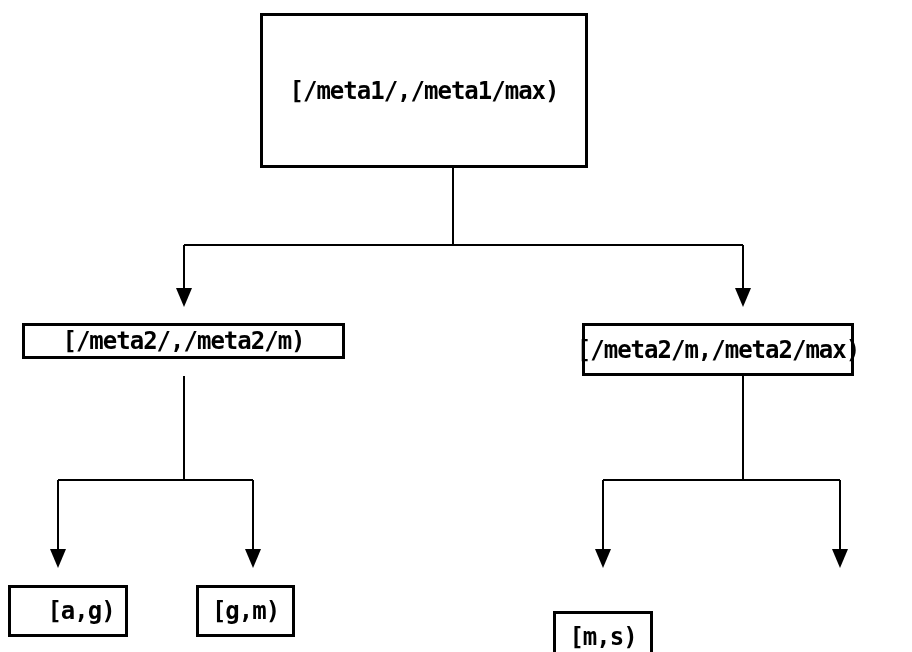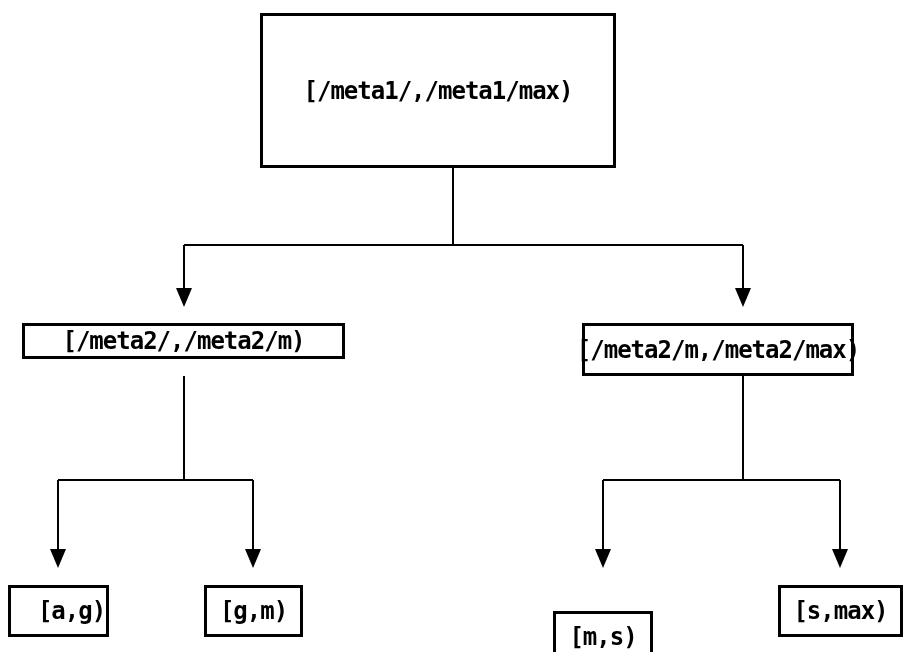--- a/index.html
+++ b/index.html
@@ -33,25 +33,25 @@
     justify-content: center;
   }
   .node-label {
     font-size: 24px;
     font-weight: bold;
     color: #000000;
     white-space: nowrap;
     letter-spacing: -1px;
   }
   
-  #node-root  { left: 260px; top: 13px;  width: 356px; height: 155px; justify-content: center; }
+  #node-root  { left: 260px; top: 13px;  width: 328px; height: 155px; justify-content: center; }
   #node-left  { left: 22px;  top: 323px; width: 323px; height: 36px; }
   #node-right { left: 582px; top: 323px; width: 272px; height: 53px; }
-  #node-ag    { left: 8px;   top: 585px; width: 101px; height: 52px; padding-left: 26px; }
-  #node-gm    { left: 204px; top: 585px; width: 99px;  height: 52px; }
+  #node-ag    { left: 8px;   top: 585px; width: 120px; height: 52px; padding-left: 26px; }
+  #node-gm    { left: 196px; top: 585px; width: 99px;  height: 52px; }
   #node-ms    { left: 553px; top: 611px; width: 100px; height: 52px; text-align: right; }
   #node-smax  { left: 778px; top: 585px; width: 125px; height: 52px; }
 </style>
 </head>
 <body>
 
 <div id="canvas">
 
   <svg id="edges" viewBox="0 0 912 652" xmlns="http://www.w3.org/2000/svg">
 
@@ -91,17 +91,14 @@
   </div>
 
   <div class="node" id="node-gm">
     <span class="node-label">[g,m)</span>
   </div>
 
   <div class="node" id="node-ms">
     <span class="node-label">[m,s)</span>
   </div>
 
-  <div class="node" id="node-smax">
-    <span class="node-label">[s,max)</span>
-  </div>
 
 </div>
 
 </body></html>

